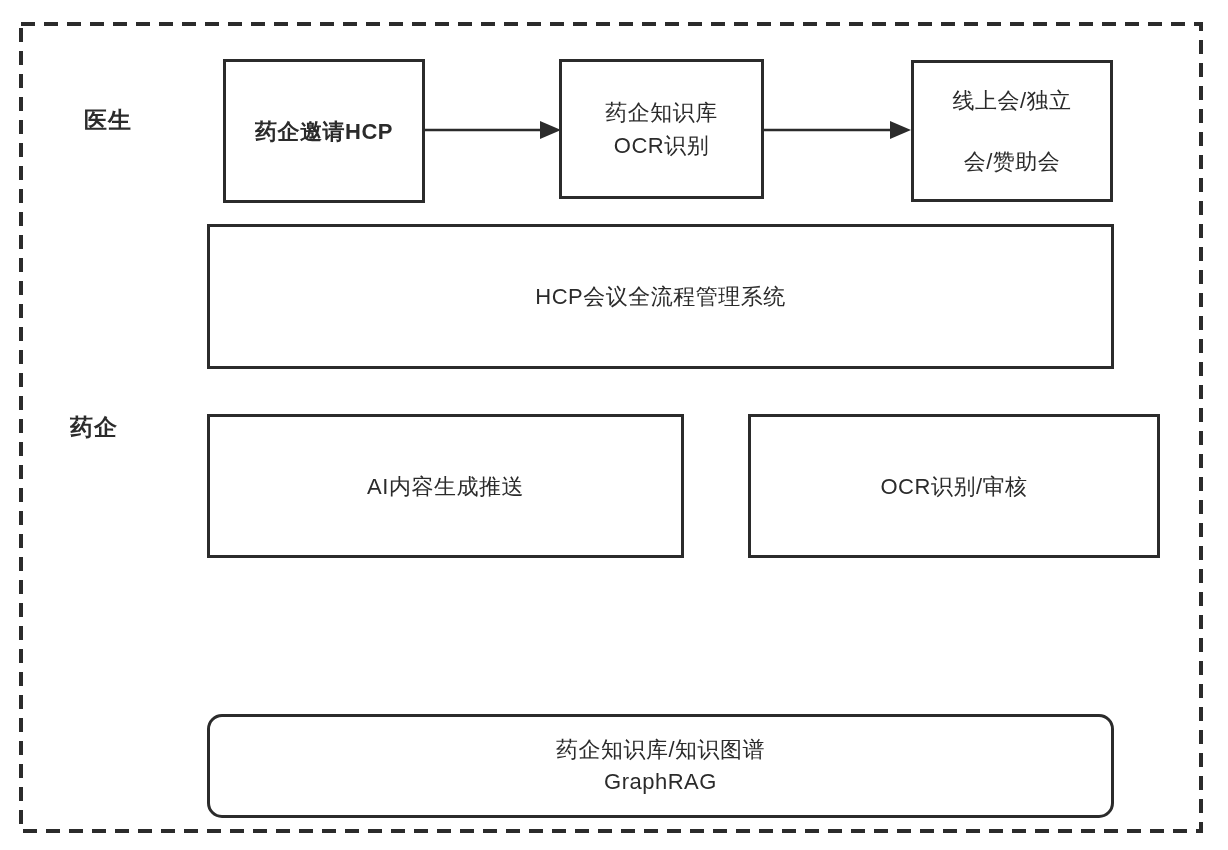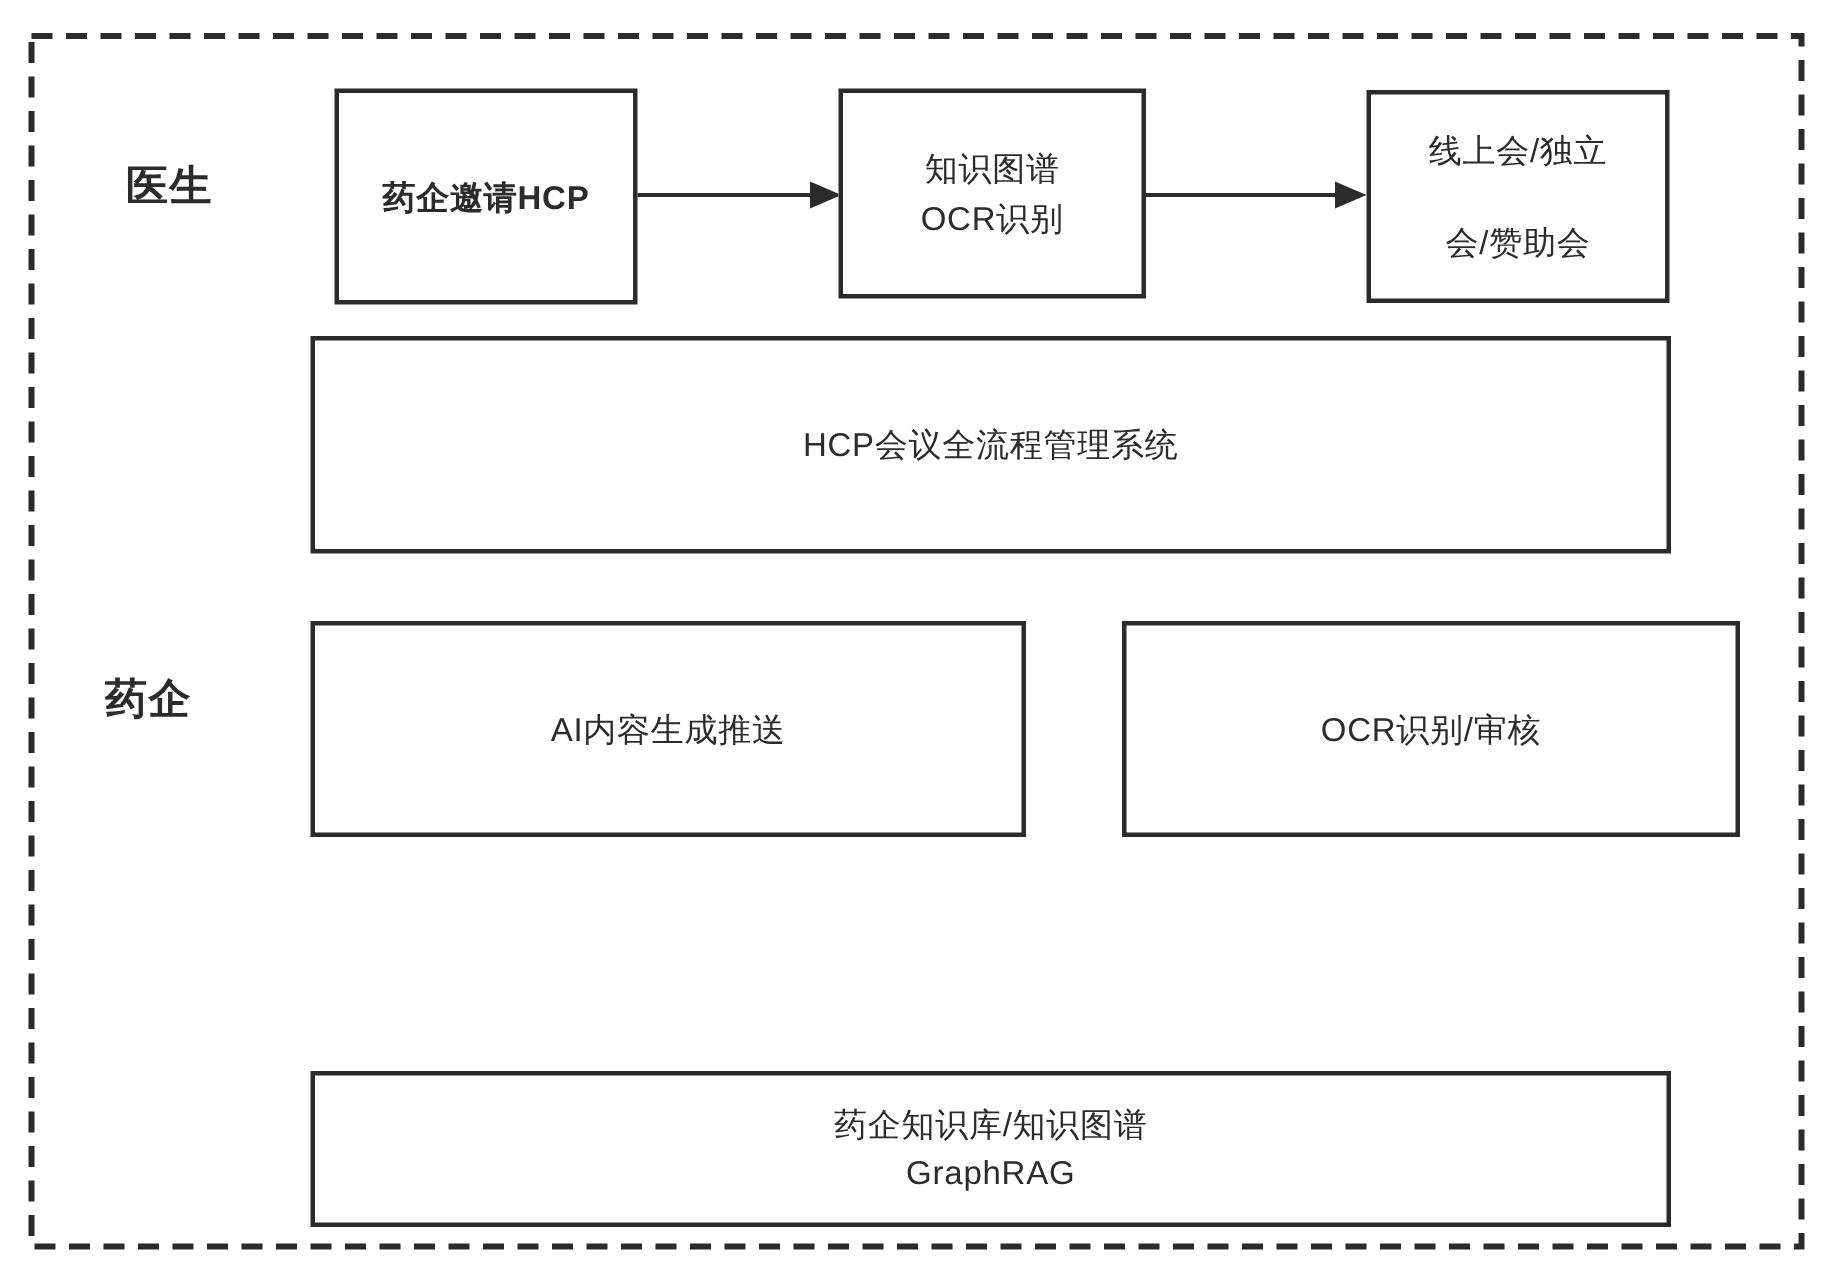--- a/index.html
+++ b/index.html
@@ -33,21 +33,21 @@
     flex-direction: column;
     align-items: center;
     justify-content: center;
     text-align: center;
     font-size: 22px;
     line-height: 1.5;
     letter-spacing: 0.5px;
   }
   .lane-label {
     position: absolute;
-    font-size: 28px;
+    font-size: 23px;
     font-weight: bold;
     letter-spacing: 1px;
     white-space: nowrap;
   }
   .node-line {
     display: block;
   }
 </style>
 </head>
 <body>
@@ -60,28 +60,28 @@
       <line x1="410" y1="130" x2="542" y2="130" stroke="#2b2b2b" stroke-width="2.7"></line>
       <polygon points="540,121 540,139 561,130" fill="#2b2b2b"></polygon>
     </g>
     <g>
       <line x1="764" y1="130" x2="892" y2="130" stroke="#2b2b2b" stroke-width="2.7"></line>
       <polygon points="890,121 890,139 911,130" fill="#2b2b2b"></polygon>
     </g>
   </svg>
 
   <div class="lane-label" style="left:84px; top:105px;">医生</div>
-  <div class="lane-label" style="left:70px; top:447px;">药企</div>
+  <div class="lane-label" style="left:70px; top:412px;">药企</div>
 
   <div class="node" style="left:223px; top:59px; width:202px; height:144px;font-weight:bold;">
     <span class="node-line">药企邀请HCP</span>
   </div>
 
   <div class="node" style="left:559px; top:59px; width:205px; height:140px;">
-    <span class="node-line">知识图谱</span>
+    <span class="node-line">药企知识库</span>
     <span class="node-line">OCR识别</span>
   </div>
 
   <div class="node" style="left:911px; top:60px; width:202px; height:142px;gap:28px;">
     <span class="node-line">线上会/独立</span>
     <span class="node-line">会/赞助会</span>
   </div>
 
   <div class="node" style="left:207px; top:414px; width:477px; height:144px;">
     <span class="node-line">AI内容生成推送</span>
@@ -89,18 +89,18 @@
 
   <div class="node" style="left:207px; top:224px; width:907px; height:145px;">
     <span class="node-line">HCP会议全流程管理系统</span>
   </div>
 
   <div class="node" style="left:702px; top:414px; width:412px; height:144px;margin-left:46px;">
     <span class="node-line">OCR识别/审核</span>
   </div>
 
 
-  <div class="node" style="left:207px; top:714px; width:907px; height:104px; line-height:1.45;">
+  <div class="node" style="left:207px; top:714px; width:907px; height:104px; line-height:1.45;border-radius:15px;">
     <span class="node-line">药企知识库/知识图谱</span>
     <span class="node-line">GraphRAG</span>
   </div>
 
 </div>
 
 </body></html>

